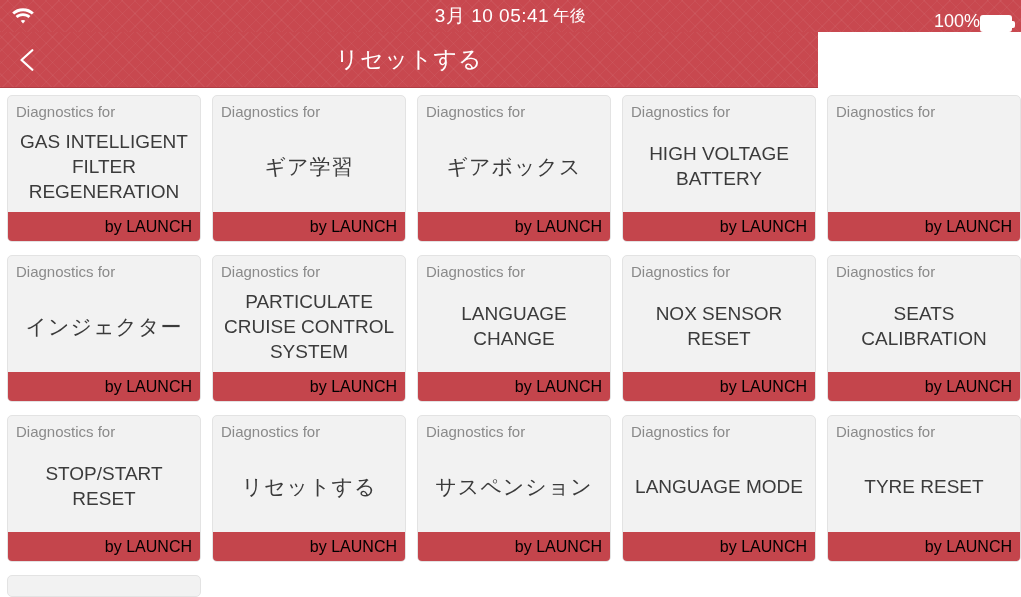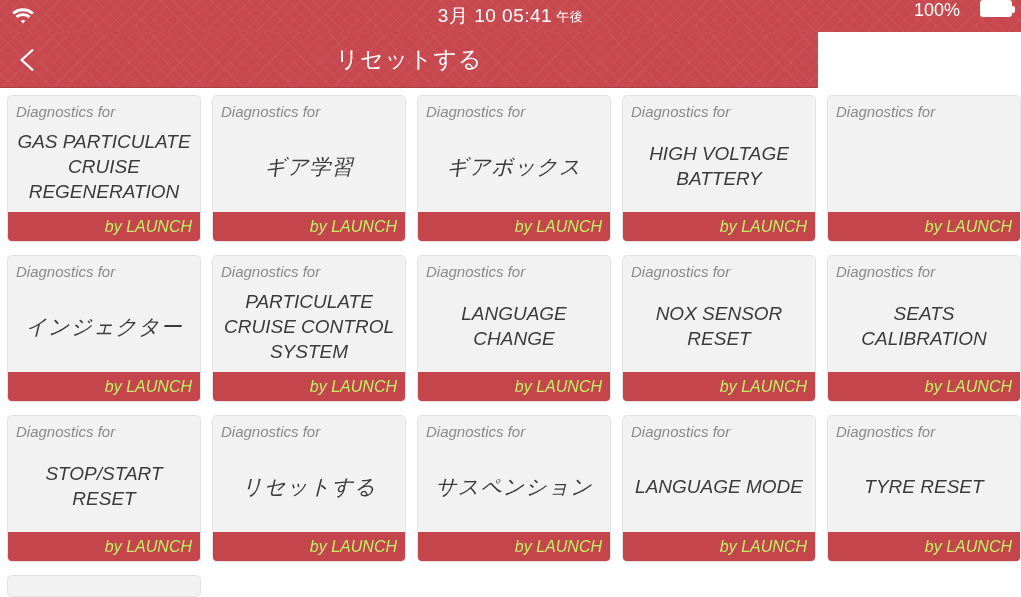--- a/index.html
+++ b/index.html
@@ -36,33 +36,33 @@
   #status-center {
     position: absolute;
     left: 0; right: 0;
     text-align: center;
     color: #ffffff;
     font-size: 19px;
     letter-spacing: 0.5px;
     white-space: nowrap;
   }
   #status-center .ampm {
-    font-size: 13px;
+    font-size: 16px;
     margin-left: 4px;
     vertical-align: 1px;
   }
 
   #status-right {
     position: absolute;
     right: 9px;
     top: 0;
     height: 32px;
     display: flex;
-    align-items: flex-start;
-    gap: 20px;
+    align-items: flex-end;
+    gap: 0;
   }
   #battery-percent {
     color: #ffffff;
     font-size: 18px;
   }
   #battery-icon {
     position: relative;
     width: 32px;
     height: 17px;
     border: 2px solid #ffffff;
@@ -129,21 +129,20 @@
     width: 194px;
     height: 147px;
     background: #f2f2f2;
     border: 1px solid #e3e3e3;
     border-radius: 5px;
     display: flex;
     flex-direction: column;
     overflow: hidden;
     cursor: pointer;
     flex: 0 0 auto;
-    font-style: italic;
   }
 
   .card-body {
     flex: 1 1 auto;
     position: relative;
     padding: 6px 8px 0 8px;
     display: flex;
     flex-direction: column;
   }
 
@@ -166,21 +165,21 @@
     line-height: 25px;
     padding-bottom: 2px;
     word-break: break-word;
   }
   .card-title.jp { font-size: 21px; letter-spacing: 1px; }
 
   .card-footer {
     flex: 0 0 auto;
     height: 29px;
     background: #c4454c;
-    color: #bef264;
+    color: #000000;
     font-size: 16px;
     display: flex;
     align-items: center;
     justify-content: flex-end;
     padding-right: 8px;
   }
 
   
   .card.partial {
     height: 22px;
@@ -218,21 +217,21 @@
   </div>
   <div id="page-title">リセットする</div>
 </div>
 
 <div id="card-grid">
 
 <div class="grid-row">
       <div class="card">
         <div class="card-body">
           <div class="card-sub">Diagnostics for</div>
-          <div class="card-title">GAS PARTICULATE CRUISE REGENERATION</div>
+          <div class="card-title">GAS INTELLIGENT FILTER REGENERATION</div>
         </div>
         <div class="card-footer">by LAUNCH</div>
       </div>
       <div class="card">
         <div class="card-body">
           <div class="card-sub">Diagnostics for</div>
           <div class="card-title jp">ギア学習</div>
         </div>
         <div class="card-footer">by LAUNCH</div>
       </div>

